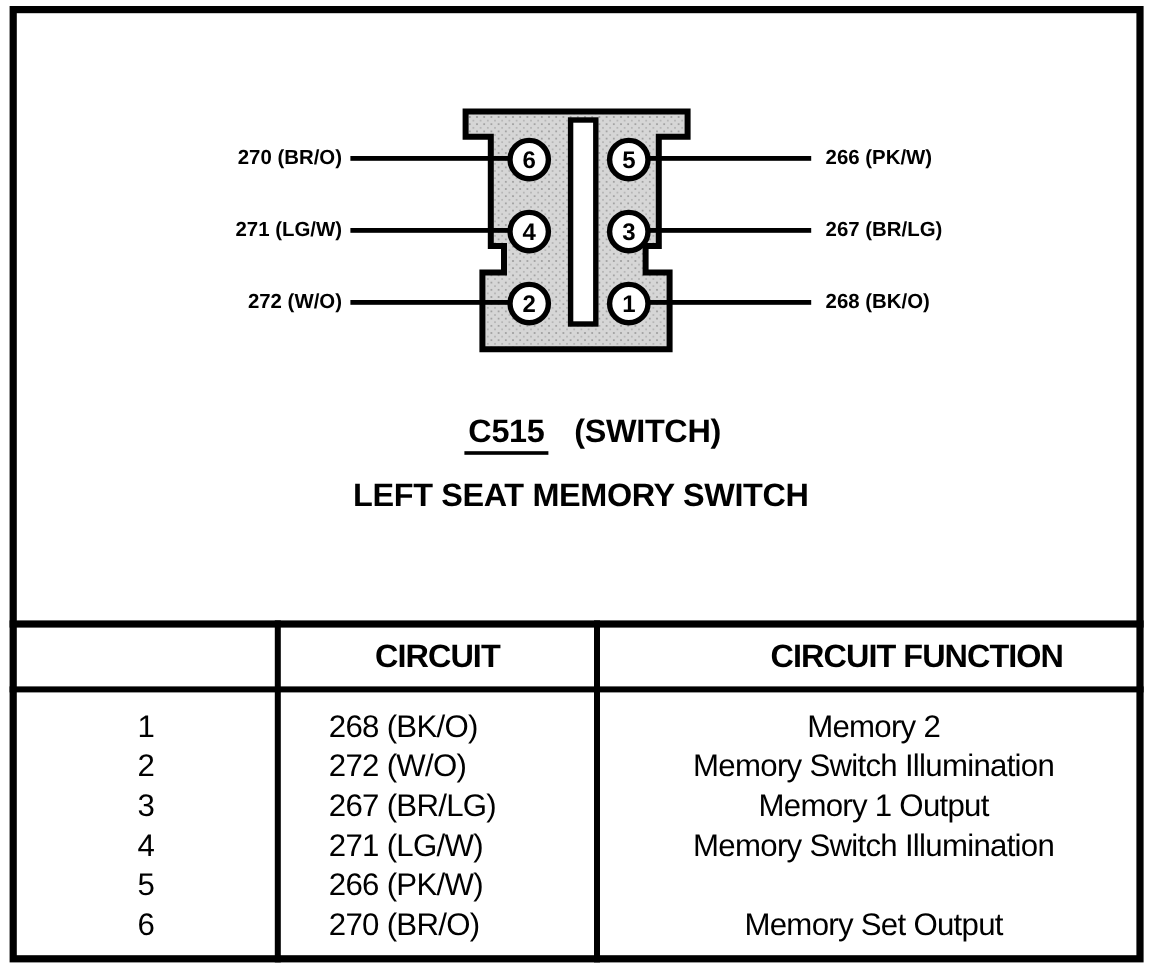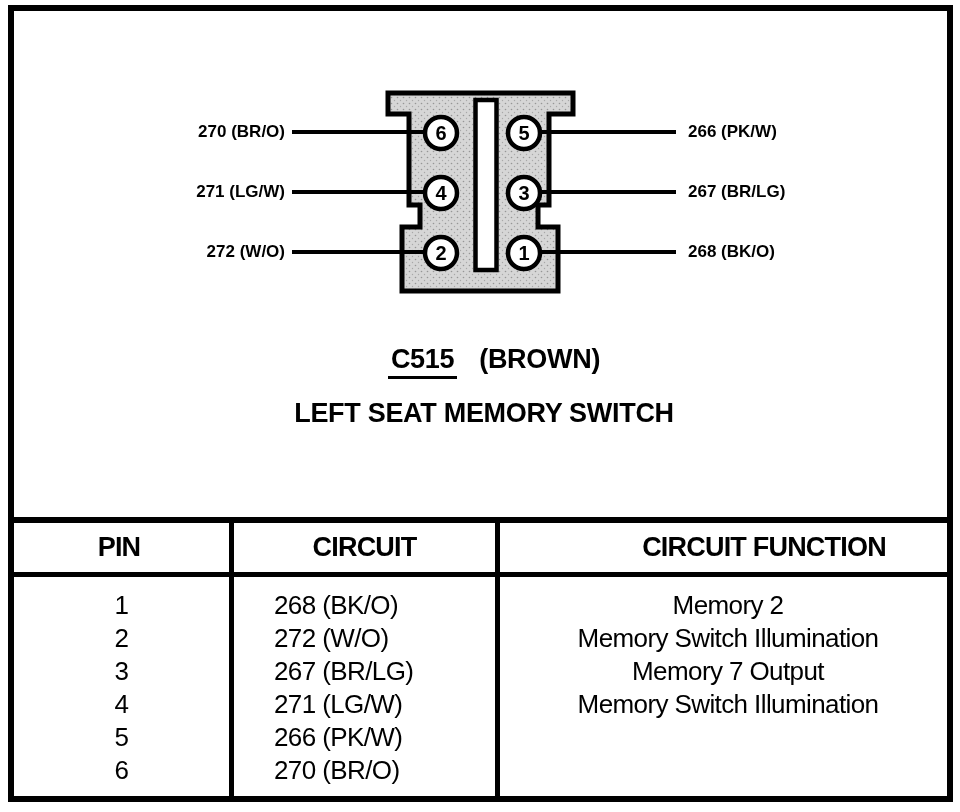--- a/index.html
+++ b/index.html
@@ -107,48 +107,48 @@
   <div class="abs wire-line" style="left:540px;top:250px;width:136px;"></div>
 
   <div class="abs wire-label left" style="left:40px;top:120px;width:245px;">270 (BR/O)</div>
   <div class="abs wire-label left" style="left:40px;top:180px;width:245px;">271 (LG/W)</div>
   <div class="abs wire-label left" style="left:40px;top:240px;width:245px;">272 (W/O)</div>
   <div class="abs wire-label right" style="left:688px;top:120px;width:235px;">266 (PK/W)</div>
   <div class="abs wire-label right" style="left:688px;top:180px;width:235px;">267 (BR/LG)</div>
   <div class="abs wire-label right" style="left:688px;top:240px;width:235px;">268 (BK/O)</div>
 
   <div class="abs caption1">
-    <span class="cid">C515</span><span class="ccolor">(BROWN)</span>
+    <span class="cid">C515</span><span class="ccolor">(SWITCH)</span>
   </div>
   <div class="abs caption2">LEFT SEAT MEMORY SWITCH</div>
 
   <div class="abs hline table-top"></div>
   <div class="abs hline header-bottom"></div>
   <div class="abs vline v1"></div>
   <div class="abs vline v2"></div>
 
-  <div class="abs th pin">PIN</div>
   <div class="abs th circuit">CIRCUIT</div>
   <div class="abs th function">CIRCUIT FUNCTION</div>
 
   <div class="abs cell pin" style="top:589px;">1</div>
   <div class="abs cell circuit" style="top:589px;">268 (BK/O)</div>
   <div class="abs cell function" style="top:589px;">Memory 2</div>
 
   <div class="abs cell pin" style="top:622px;">2</div>
   <div class="abs cell circuit" style="top:622px;">272 (W/O)</div>
   <div class="abs cell function" style="top:622px;">Memory Switch Illumination</div>
 
   <div class="abs cell pin" style="top:655px;">3</div>
   <div class="abs cell circuit" style="top:655px;">267 (BR/LG)</div>
-  <div class="abs cell function" style="top:655px;">Memory 7 Output</div>
+  <div class="abs cell function" style="top:655px;">Memory 1 Output</div>
 
   <div class="abs cell pin" style="top:688px;">4</div>
   <div class="abs cell circuit" style="top:688px;">271 (LG/W)</div>
   <div class="abs cell function" style="top:688px;">Memory Switch Illumination</div>
 
   <div class="abs cell pin" style="top:721px;">5</div>
   <div class="abs cell circuit" style="top:721px;">266 (PK/W)</div>
 
   <div class="abs cell pin" style="top:754px;">6</div>
   <div class="abs cell circuit" style="top:754px;">270 (BR/O)</div>
+  <div class="abs cell function" style="top:754px;">Memory Set Output</div>
 
 </div>
 
 </body></html>

